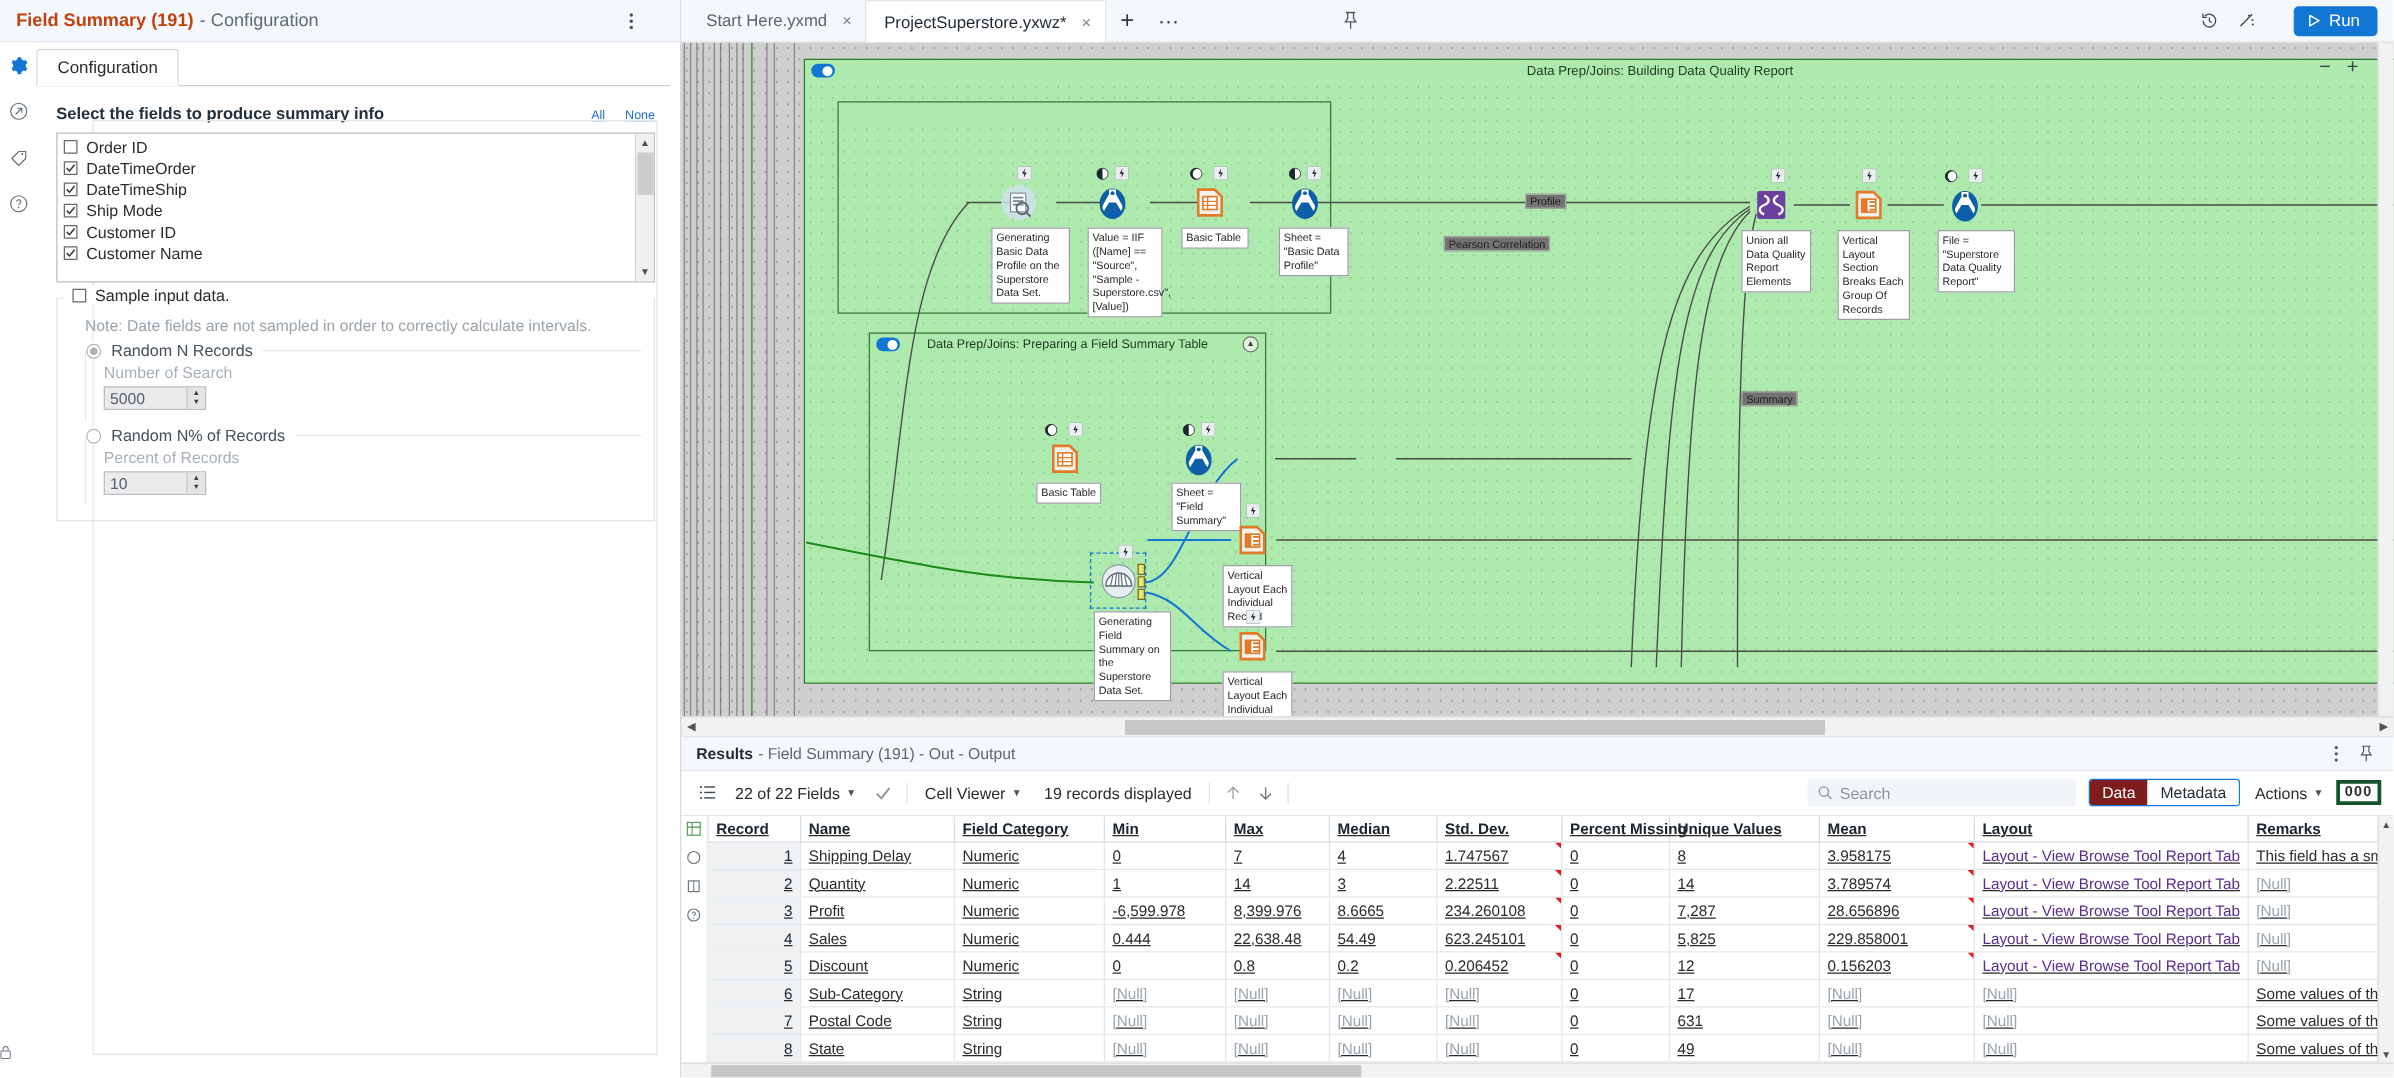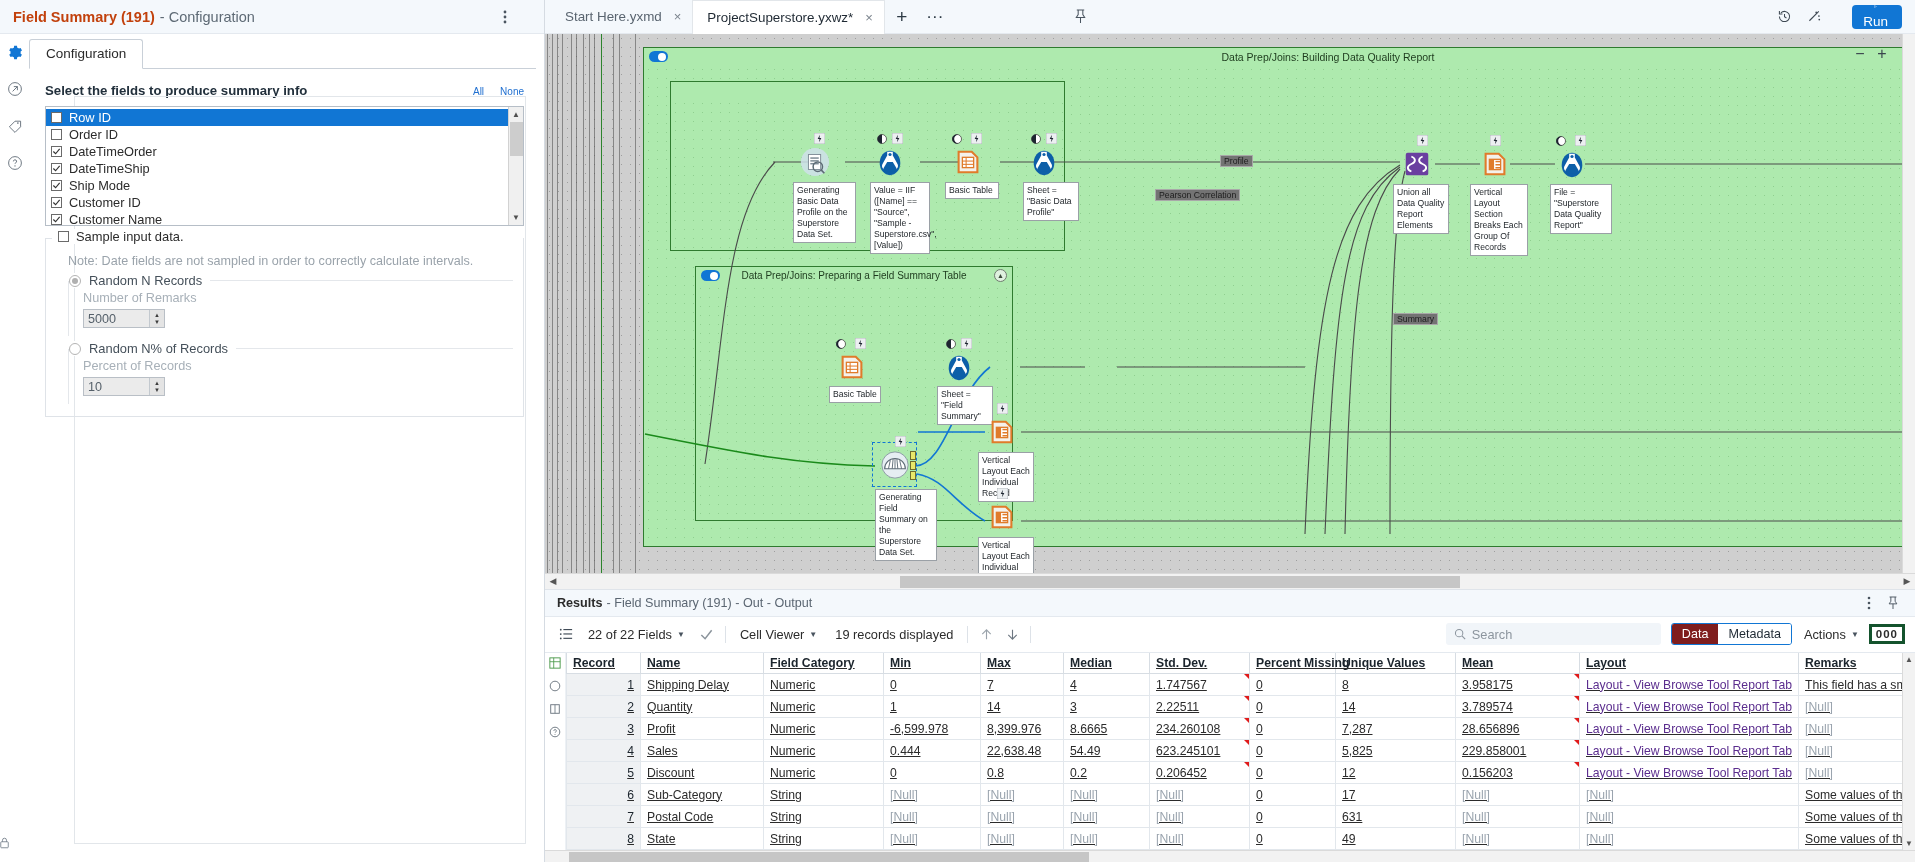--- a/index.html
+++ b/index.html
@@ -82,21 +82,21 @@
   .doc-tab.active { background:#fff; color:#1f2933; border-left:1px solid #e2e6ea;
      border-right:1px solid #e2e6ea; border-top:1px solid #e2e6ea; }
   .doc-tab .x { font-size:13px; color:#7a838c; }
   .tb-plus { width:34px; height:34px; display:flex; align-items:center; justify-content:center;
      font-size:19px; color:#2d3a45; cursor:pointer;}
   .tb-dots { width:32px; height:34px; display:flex; align-items:center; justify-content:center;
      font-size:17px; color:#2d3a45; cursor:pointer;}
   .tb-right { margin-left:auto; display:flex; align-items:center; gap:2px; padding-right:13px; }
   .run-btn { background:#1176d4; color:#fff; border-radius:4px; height:24px;
      display:flex; align-items:center; gap:6px; padding:0 14px 0 11px; font-size:13.5px; cursor:pointer;
-     margin-left:22px;flex-direction:column;}
+     margin-left:22px;}
 
   
   .canvas-wrap { position:relative; height:556px; overflow:hidden;
      background:#cfcfcf; }
   .canvas-dots { position:absolute; inset:0;
      background-image:radial-gradient(#9e9e9e 0.8px, transparent 0.8px);
      background-size:9px 9px; }
   .vscroll-right { position:absolute; right:0; top:0; width:13px; bottom:16px;
      background:#f2f2f2; border-left:1px solid #dadada;}
   .zoom-ctl { position:absolute; right:22px; top:9px; display:flex; gap:0; }
@@ -223,24 +223,20 @@
           <div class="sel-line">
             <span class="lbl">Select the fields to produce summary info</span>
             <span class="links">
               <a>All</a>
               <a>None</a>
             </span>
           </div>
 
           <div class="field-list">
             <div class="fl-items" id="fieldItems">
-                <div class="fl-item sel">
-                  <span class="cb"></span>
-                  <span>Row ID</span>
-                </div>
                 <div class="fl-item">
                   <span class="cb"></span>
                   <span>Order ID</span>
                 </div>
                 <div class="fl-item">
                   <span class="cb">
                     <svg width="9" height="9" viewBox="0 0 10 10">
                       <path d="M1.5 5l2.5 2.5L8.5 2" fill="none" stroke="#333" stroke-width="1.3"></path>
                     </svg>
                   </span>
@@ -292,21 +288,21 @@
               <span>Sample input data.</span>
             </div>
             <div class="note">Note: Date fields are not sampled in order to correctly calculate intervals.</div>
 
             <div class="subgrp">
               <div class="sub-hd-line"></div>
               <div class="sub-hd">
                 <span class="radio on"></span>
                 <span>Random N Records</span>
               </div>
-              <div class="spin-lbl">Number of Remarks</div>
+              <div class="spin-lbl">Number of Search</div>
               <div class="spin">
                 <span>5000</span>
                 <span class="arrows">
                     <span>▲</span>
                     <span>▼</span>
                   </span>
               </div>
             </div>
 
             <div class="subgrp">

